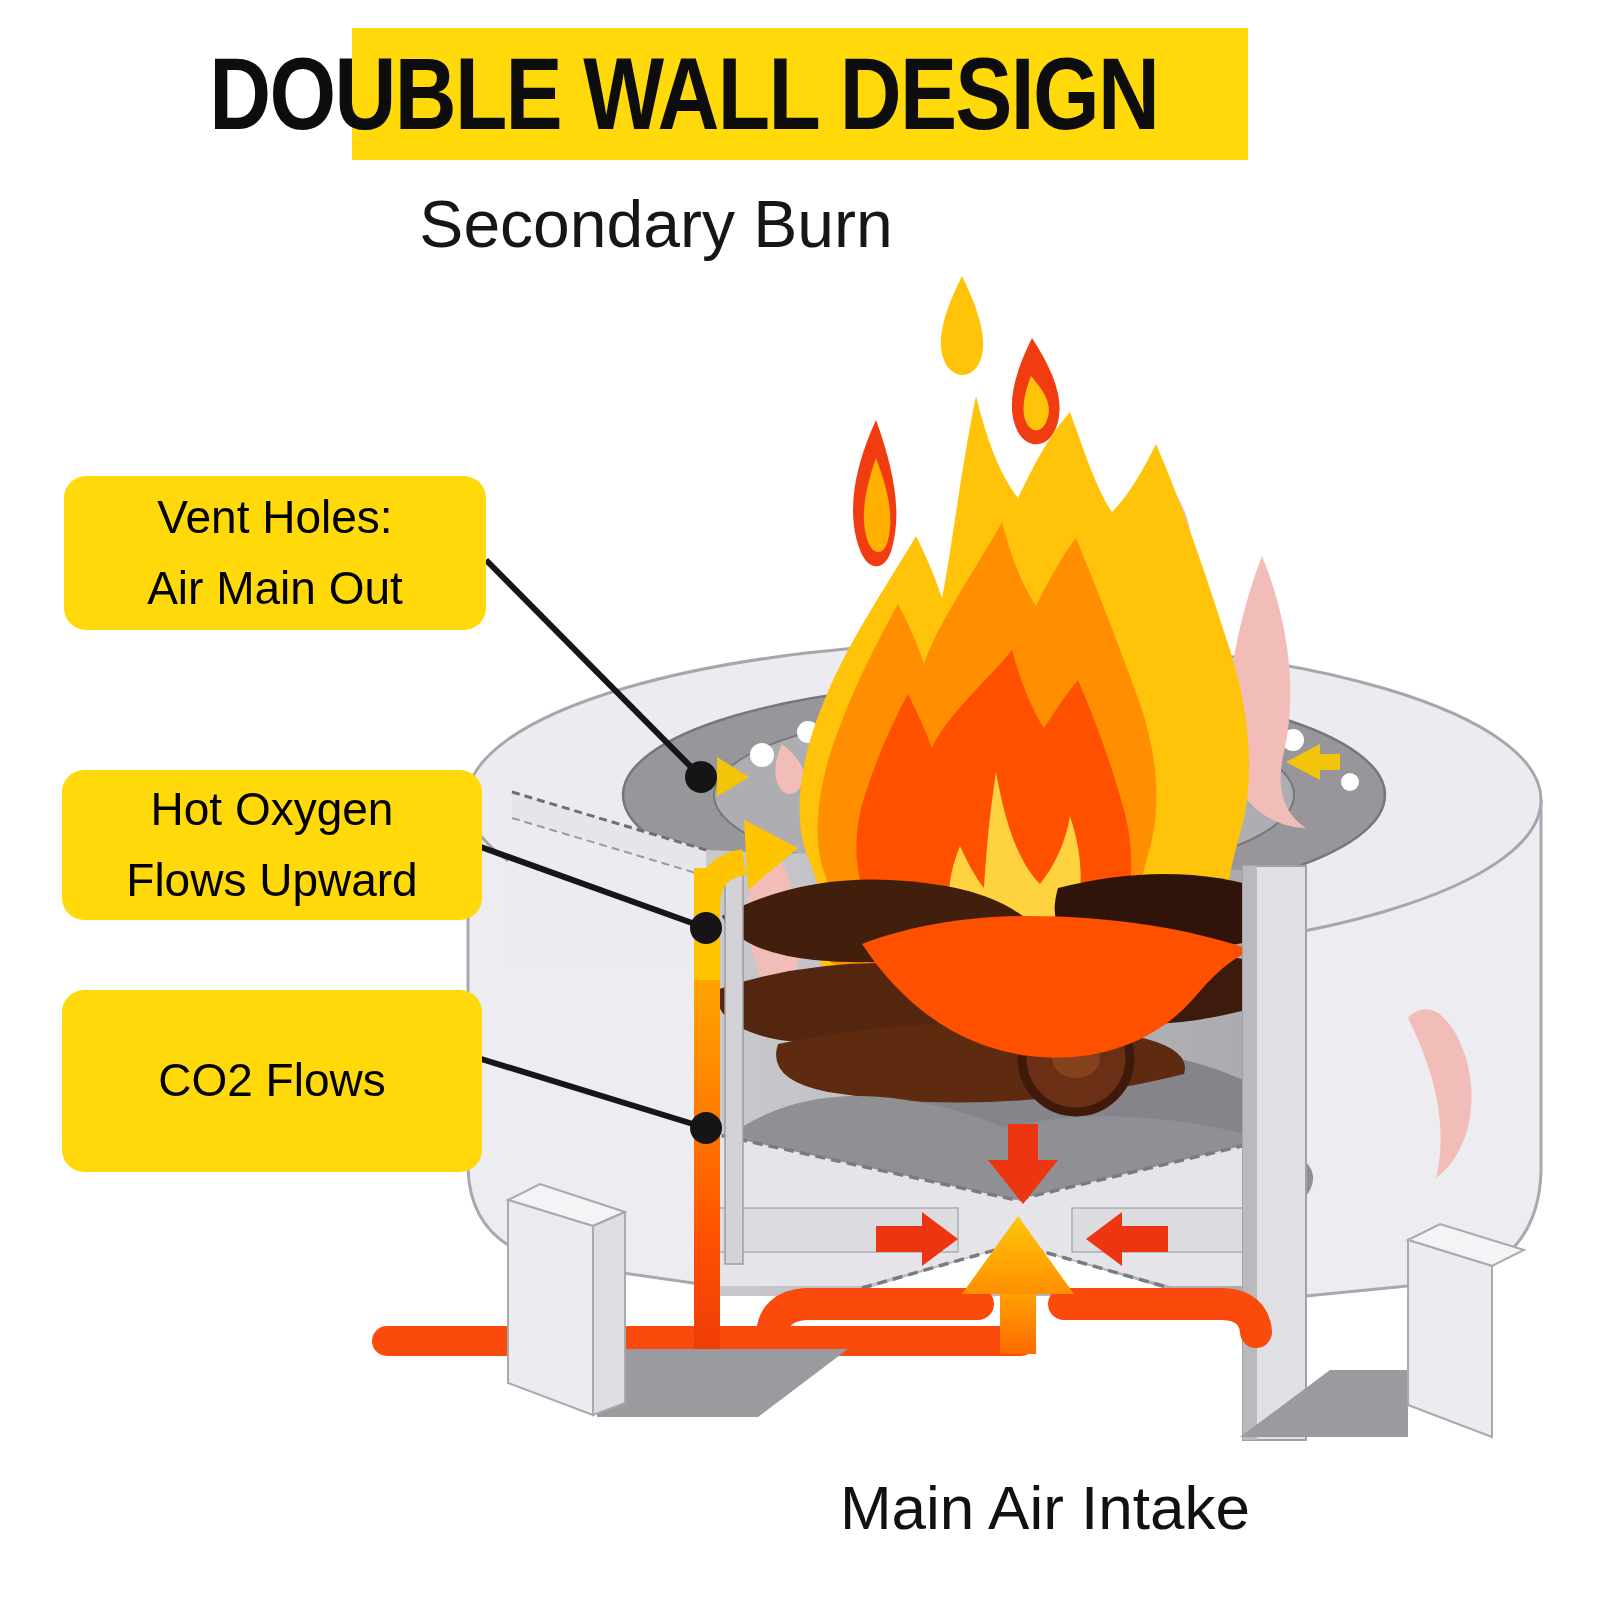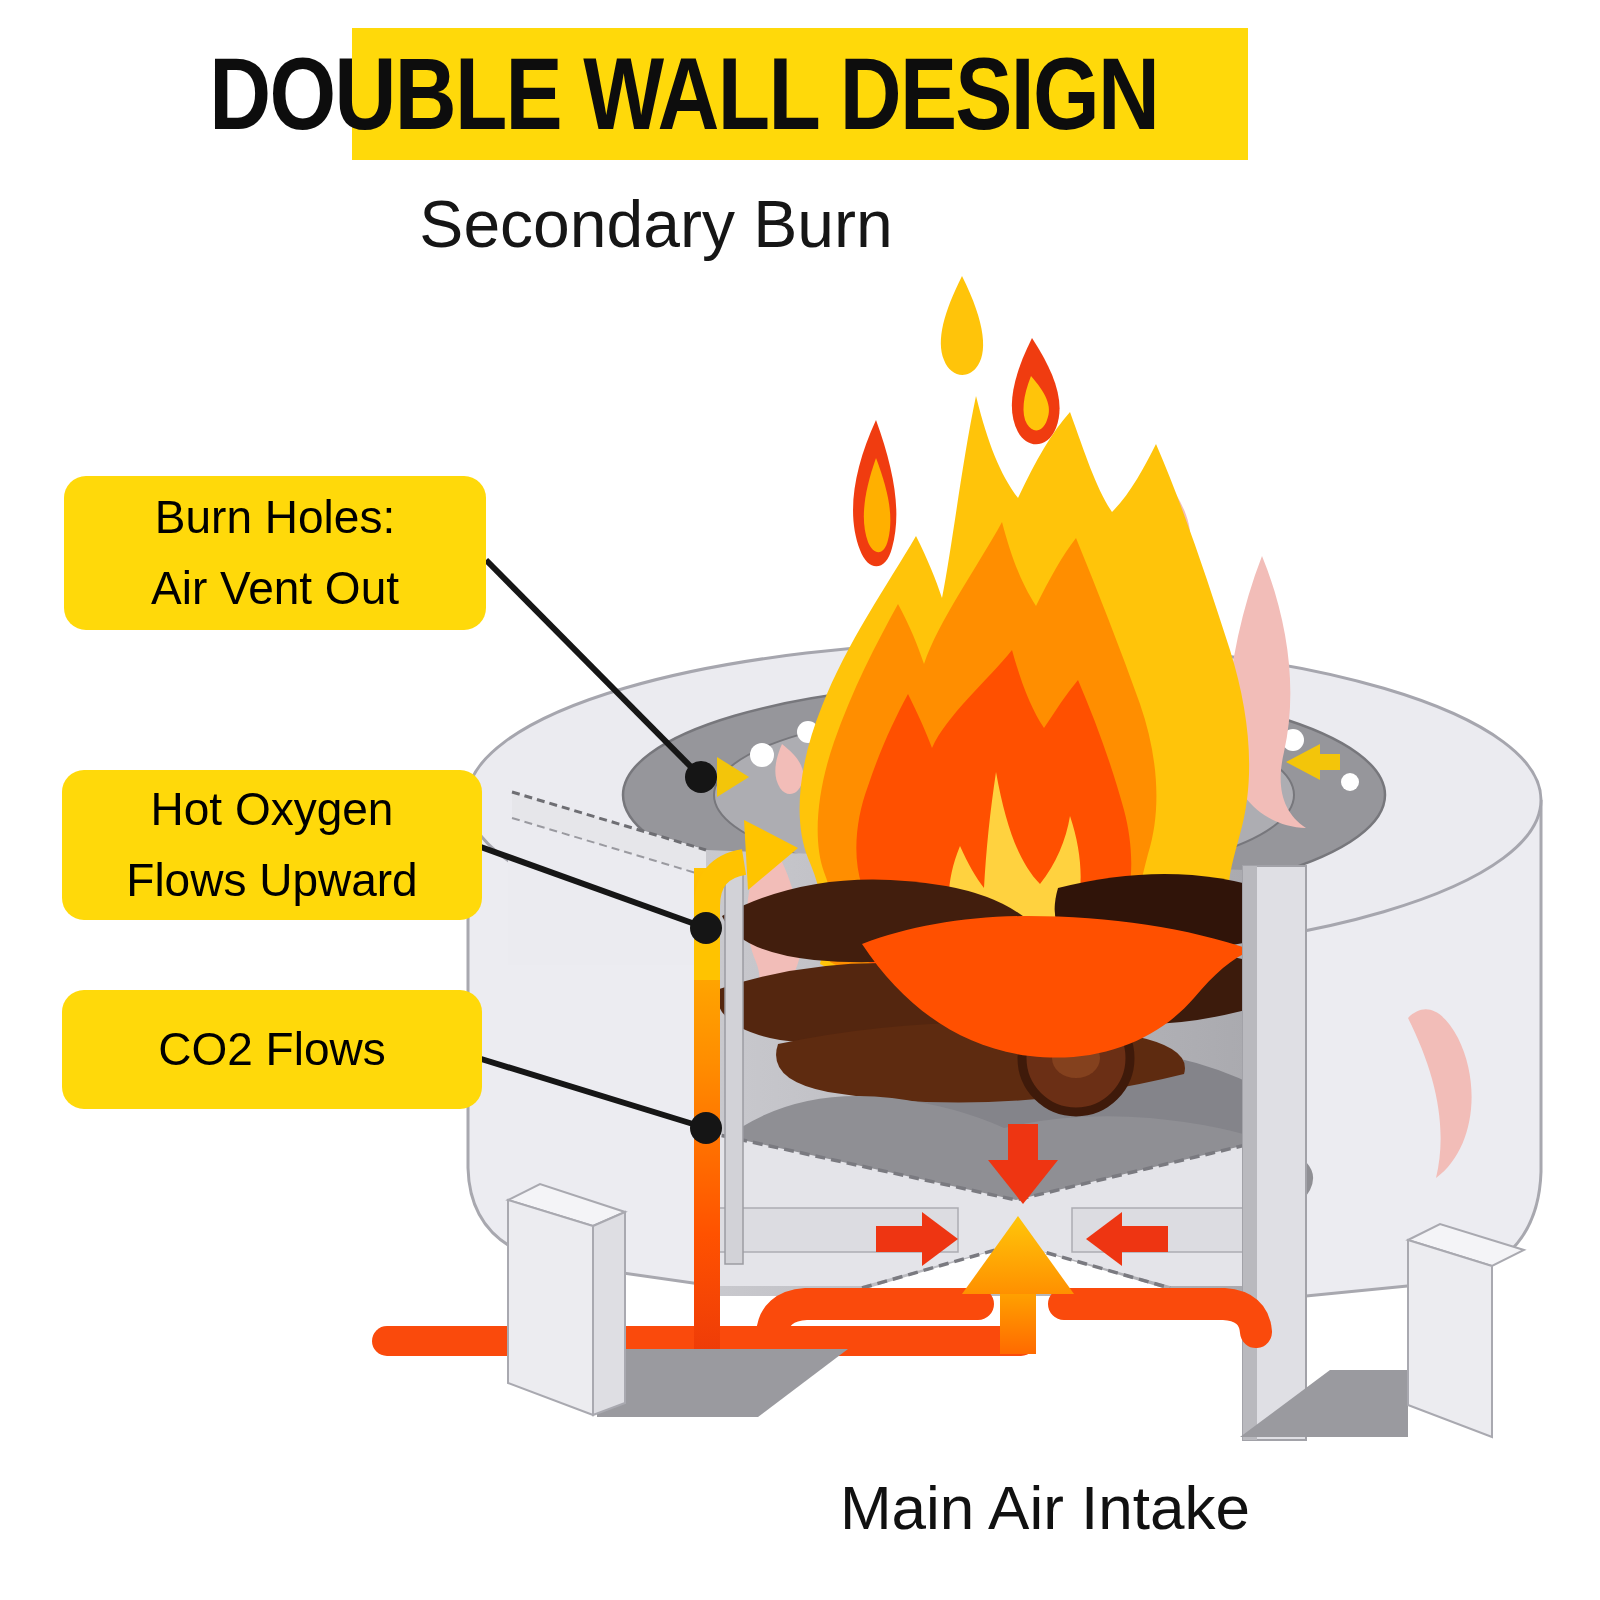--- a/index.html
+++ b/index.html
@@ -11,21 +11,21 @@
           background:var(--accent-yellow);display:flex;align-items:center;justify-content:flex-end;}
   .banner span{font-weight:800;font-size:102px;letter-spacing:-2px;color:#0d0d0d;
                transform:scaleX(.84);white-space:nowrap;}
   .subtitle{position:absolute;left:0;top:186px;width:1312px;text-align:center;
             font-size:66px;color:#161616;}
   .callout{position:absolute;background:var(--accent-yellow);border-radius:22px;
            display:flex;flex-direction:column;align-items:center;justify-content:center;
            font-size:46px;color:#000;line-height:1.55;text-align:center;}
   .co-vent{left:64px;top:476px;width:422px;height:154px;}
   .co-oxy{left:62px;top:770px;width:420px;height:150px;}
-  .co-co2{left:62px;top:990px;width:420px;height:119px;}
+  .co-co2{left:62px;top:990px;width:420px;height:182px;}
   .caption{position:absolute;left:790px;top:1472px;width:460px;text-align:right;
            font-size:62px;color:#111;}
 </style>
 </head>
 <body>
 
 <div class="stage">
 
 <svg class="art" width="1600" height="1600" viewBox="0 0 1600 1600">
   <defs>
@@ -194,22 +194,22 @@
   </g>
 </svg>
 
   <div class="banner">
     <span>DOUBLE WALL DESIGN</span>
   </div>
 
   <div class="subtitle">Secondary Burn</div>
 
   <div class="callout co-vent">
-    <span>Burn Holes:</span>
-    <span>Air Vent Out</span>
+    <span>Vent Holes:</span>
+    <span>Air Main Out</span>
   </div>
 
   <div class="callout co-oxy">
     <span>Hot Oxygen</span>
     <span>Flows Upward</span>
   </div>
 
   <div class="callout co-co2">
     <span>CO2 Flows</span>
   </div>

